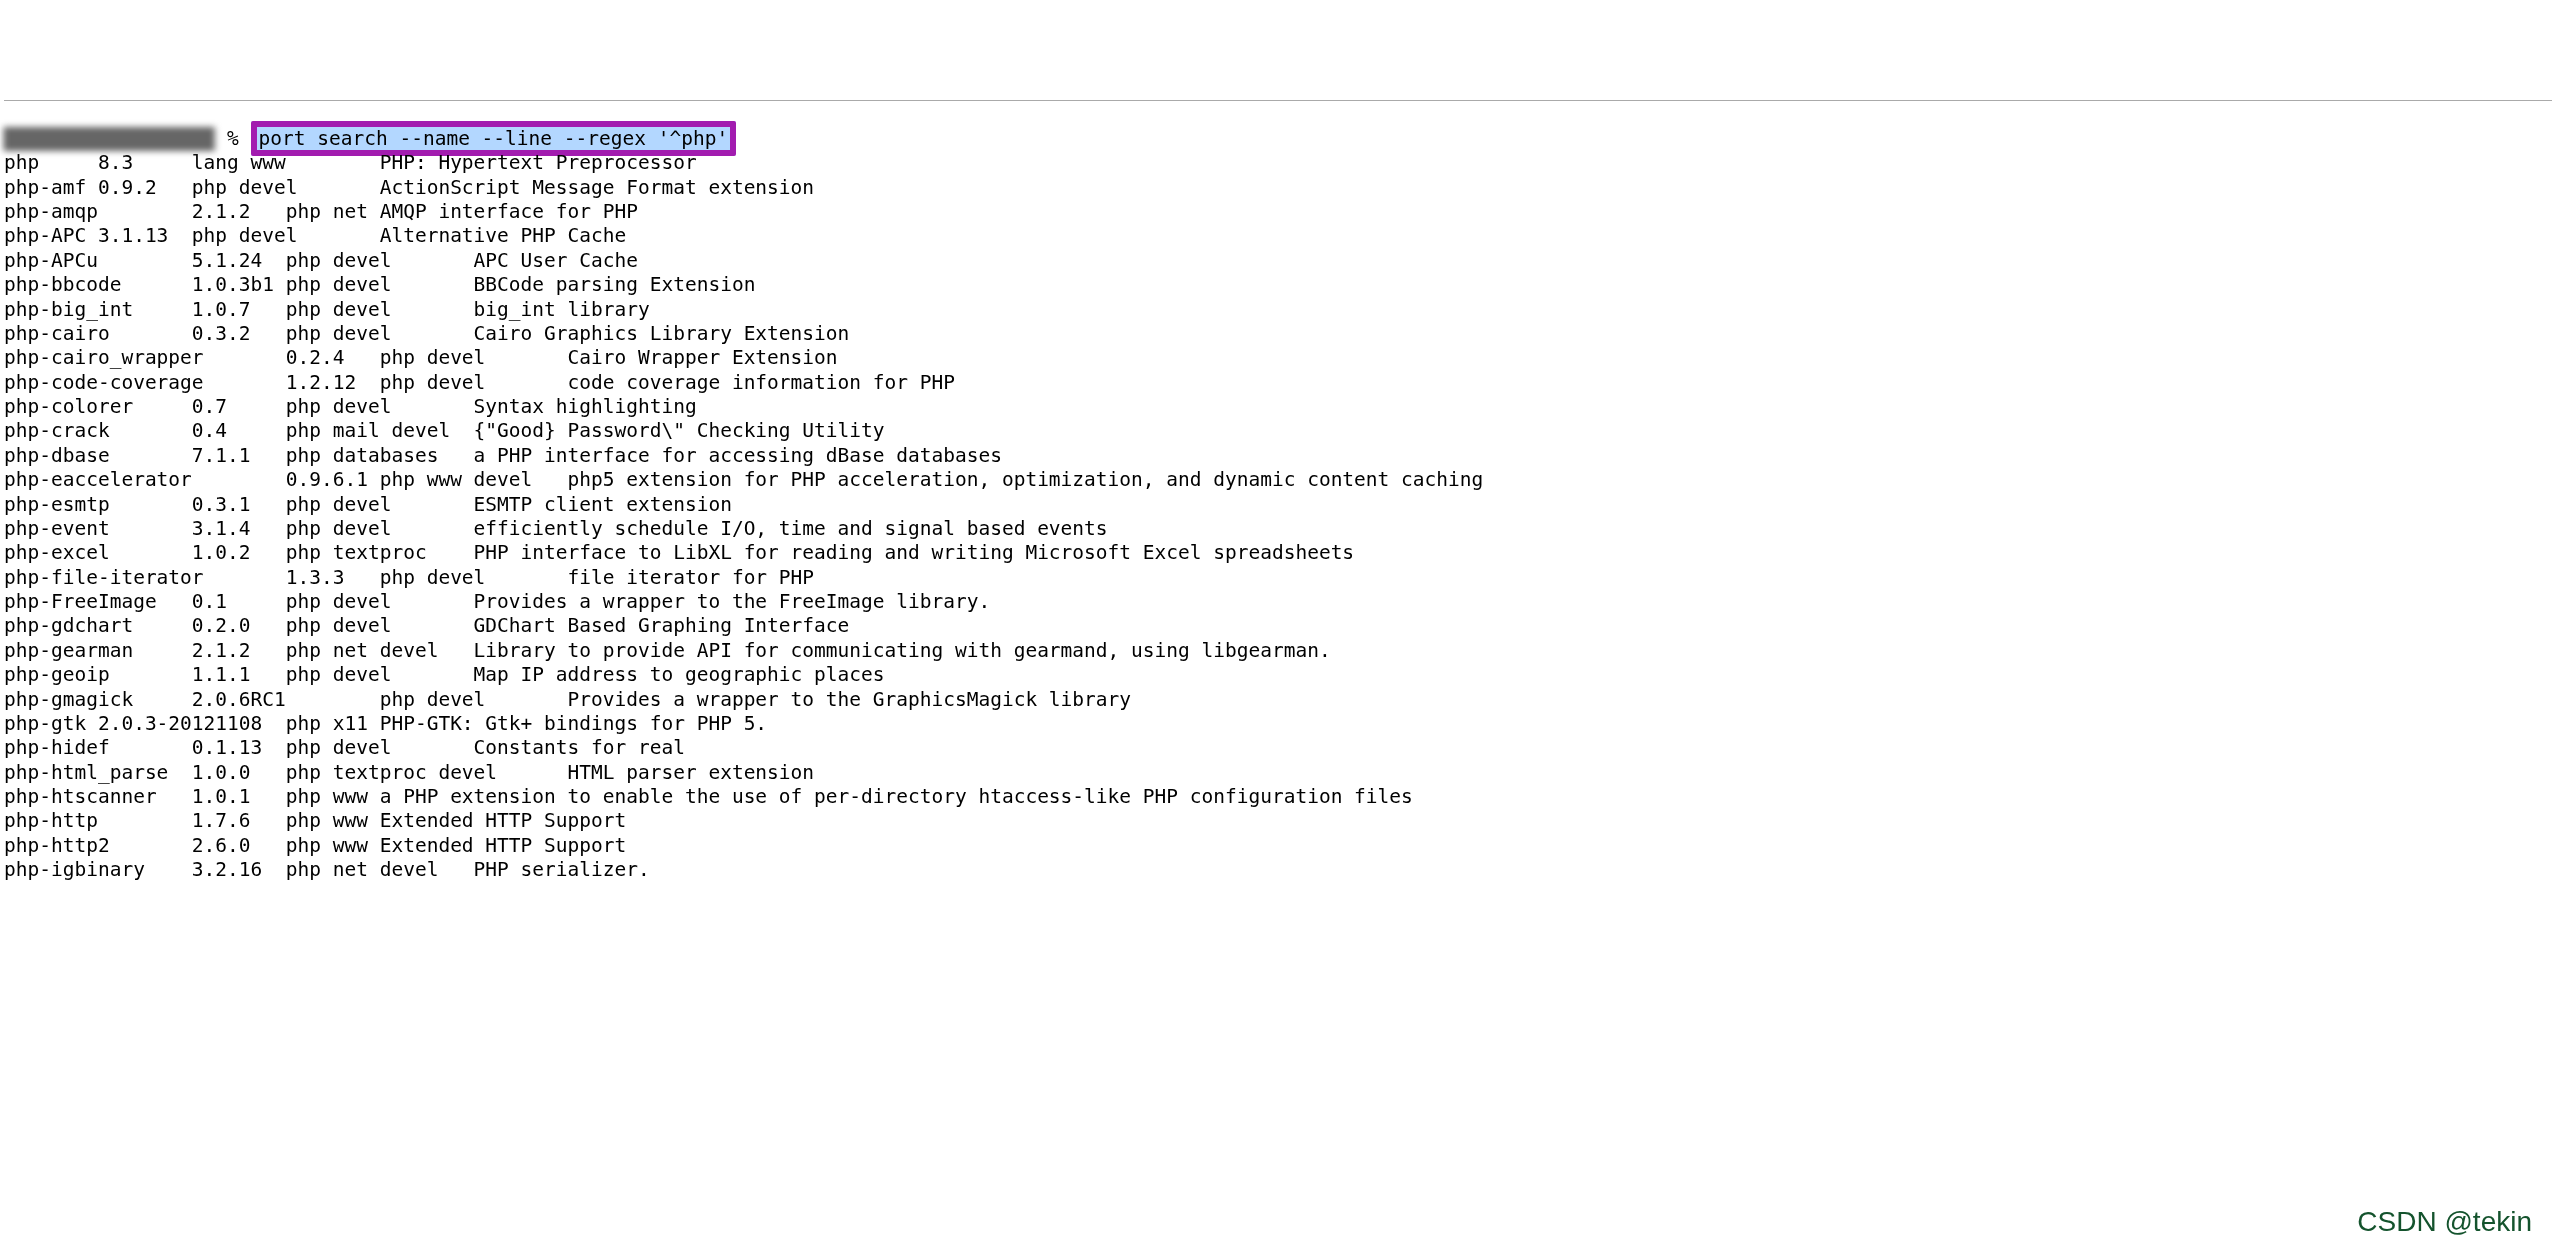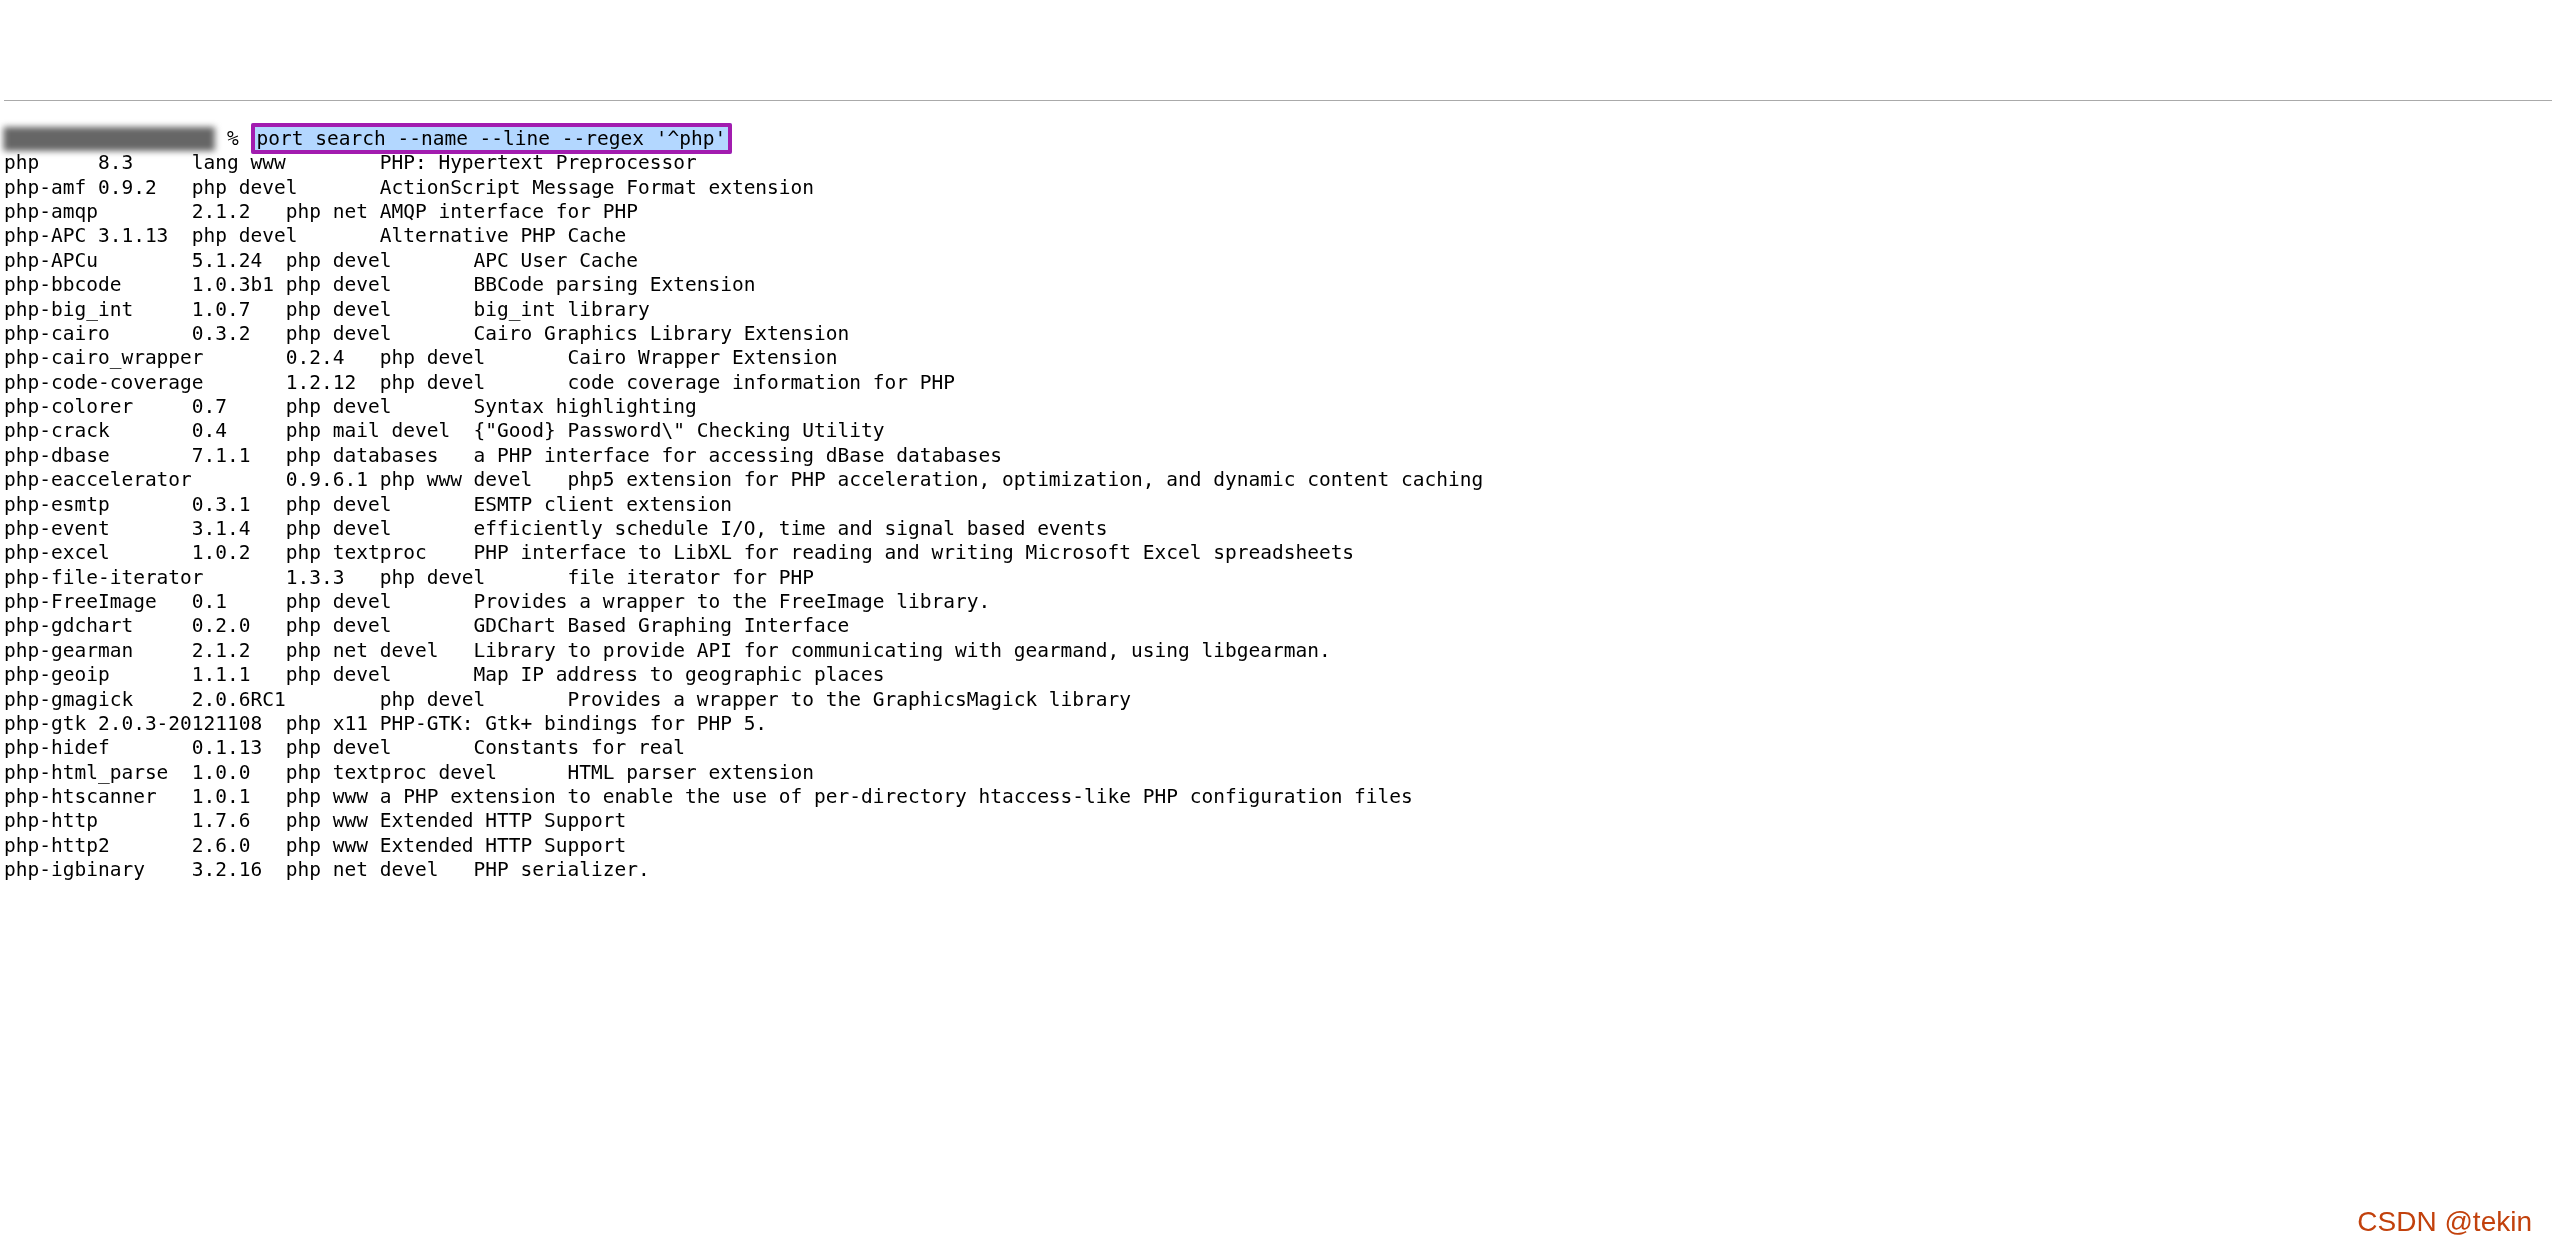--- a/index.html
+++ b/index.html
@@ -21,30 +21,30 @@
     }
     .redacted {
       display: inline-block;
       filter: blur(3px);
       background: repeating-linear-gradient(90deg, #333, #333 3px, #999 3px, #999 6px);
       color: transparent;
       vertical-align: bottom;
     }
     .cmd-highlight {
       background: #b3d7ff;
-      border: 4px solid #a21caf;
+      border: 6px solid #a21caf;
       border-radius: 2px;
       padding: 0 2px;
       display: inline;
     }
     .watermark {
       position: fixed;
       right: 20px;
       bottom: 12px;
-      color: #c2410c;
+      color: #14532d;
       font-family: -apple-system, BlinkMacSystemFont, "Segoe UI", sans-serif;
       font-size: 28px;
       font-weight: 400;
       pointer-events: none;
       user-select: none;
     }
     hr.topline {
       border: none;
       border-top: 1px solid #aaa;
       margin-bottom: 2px;

